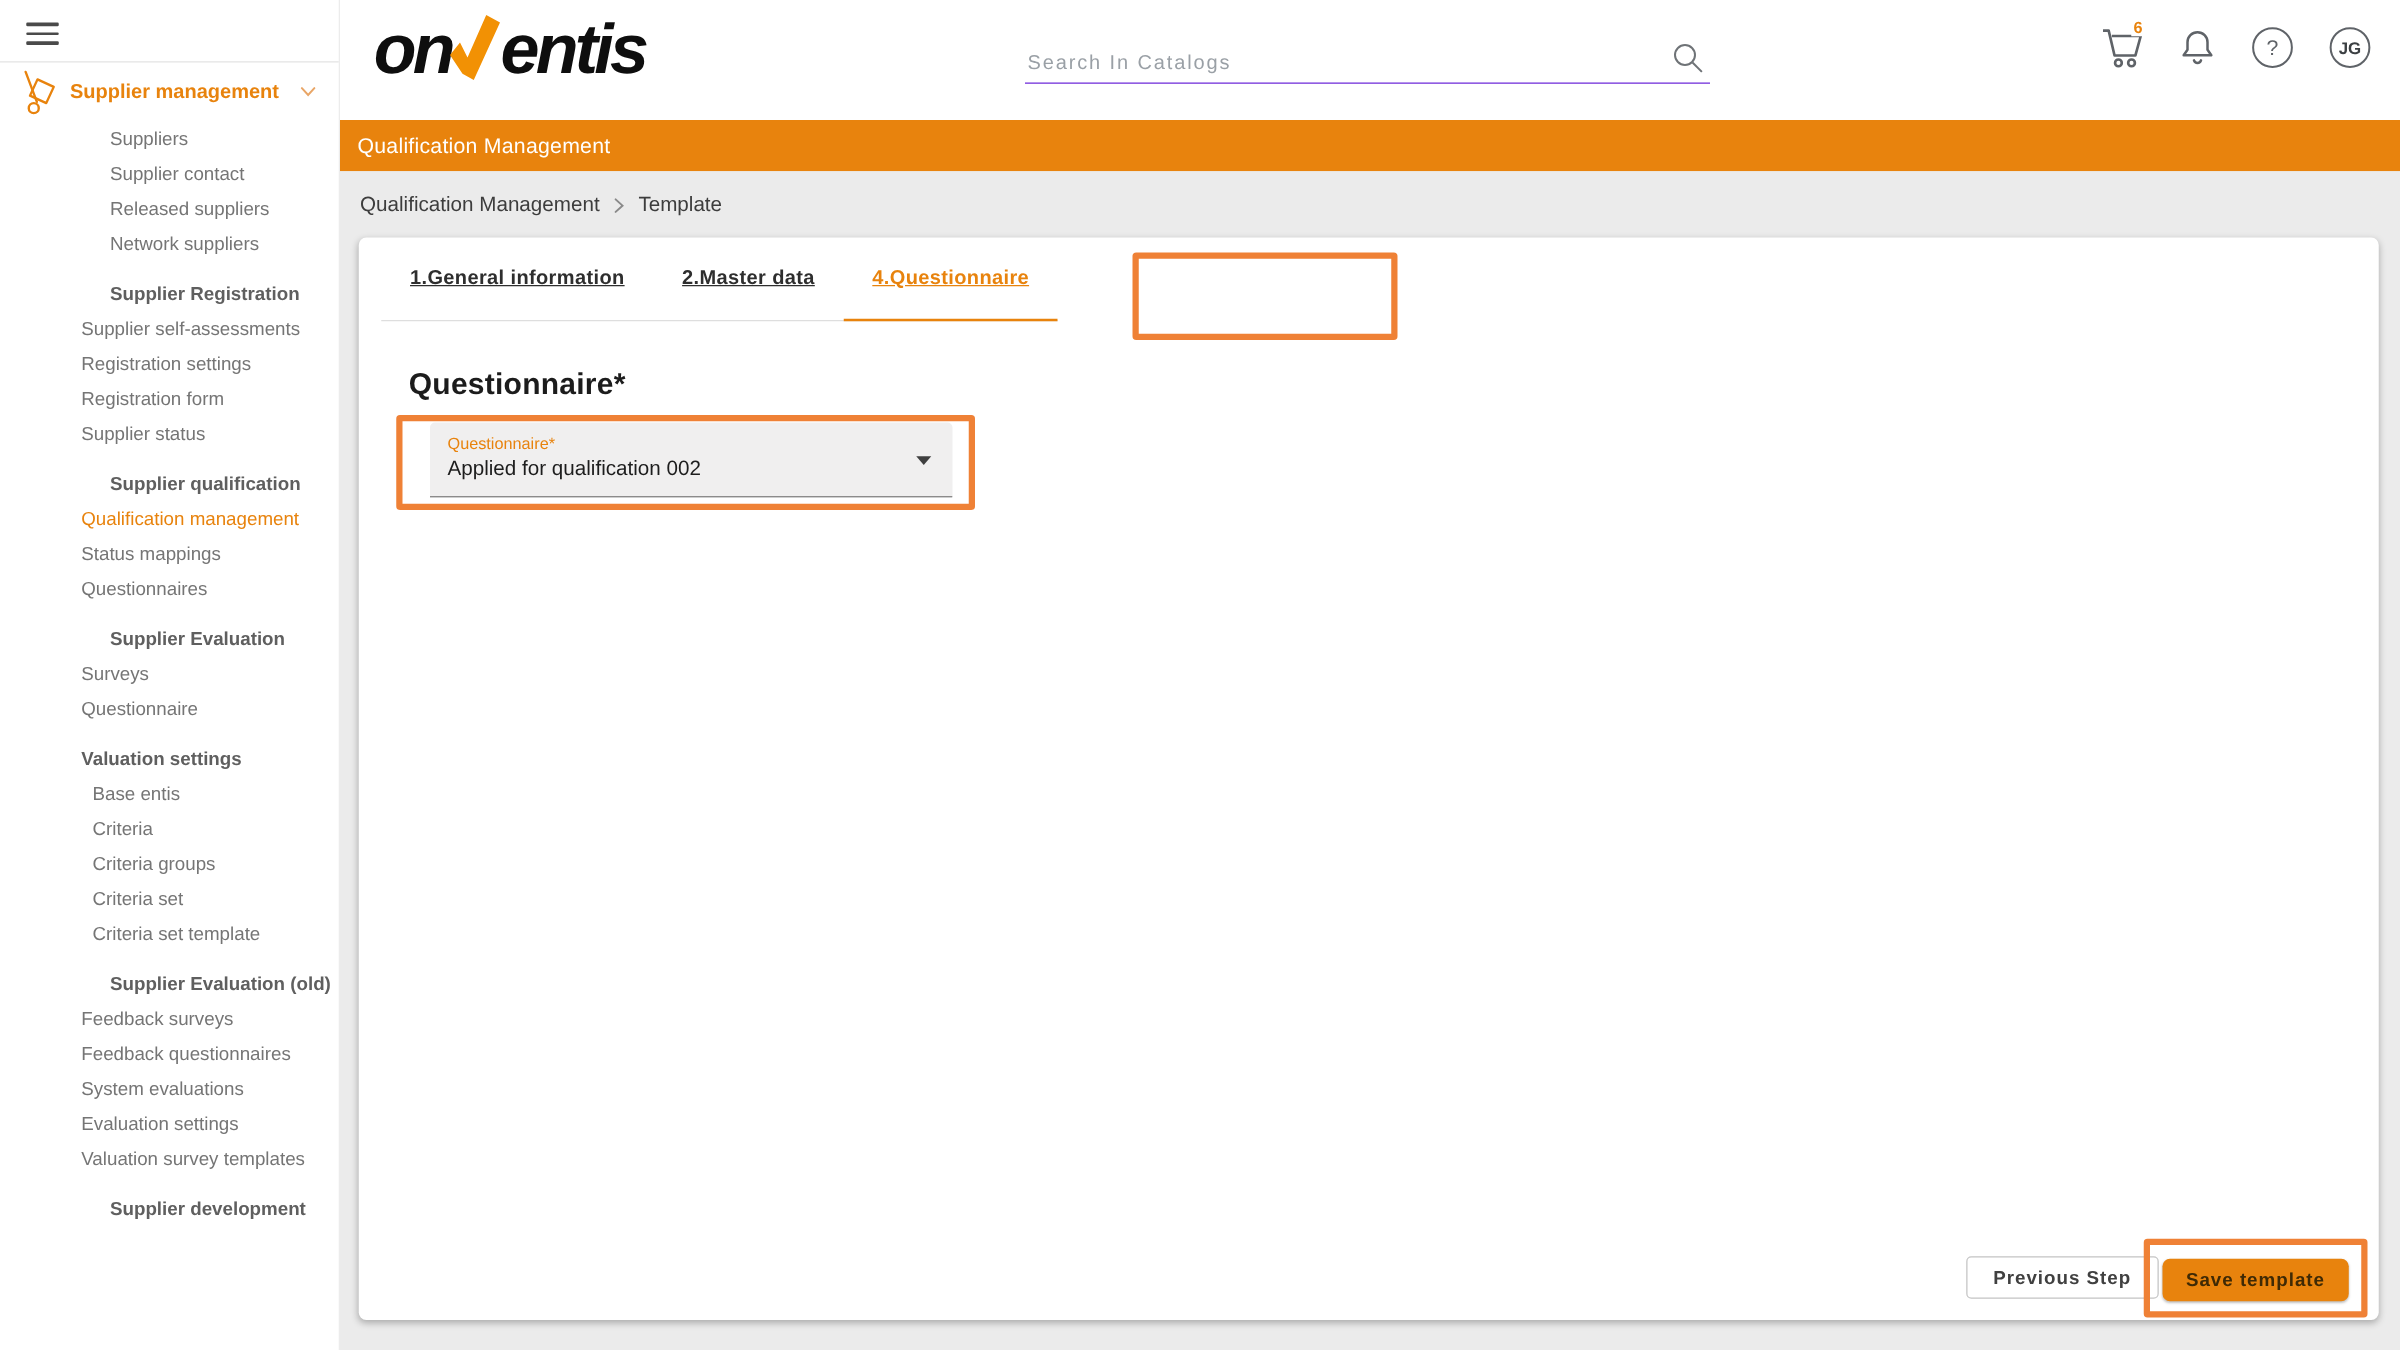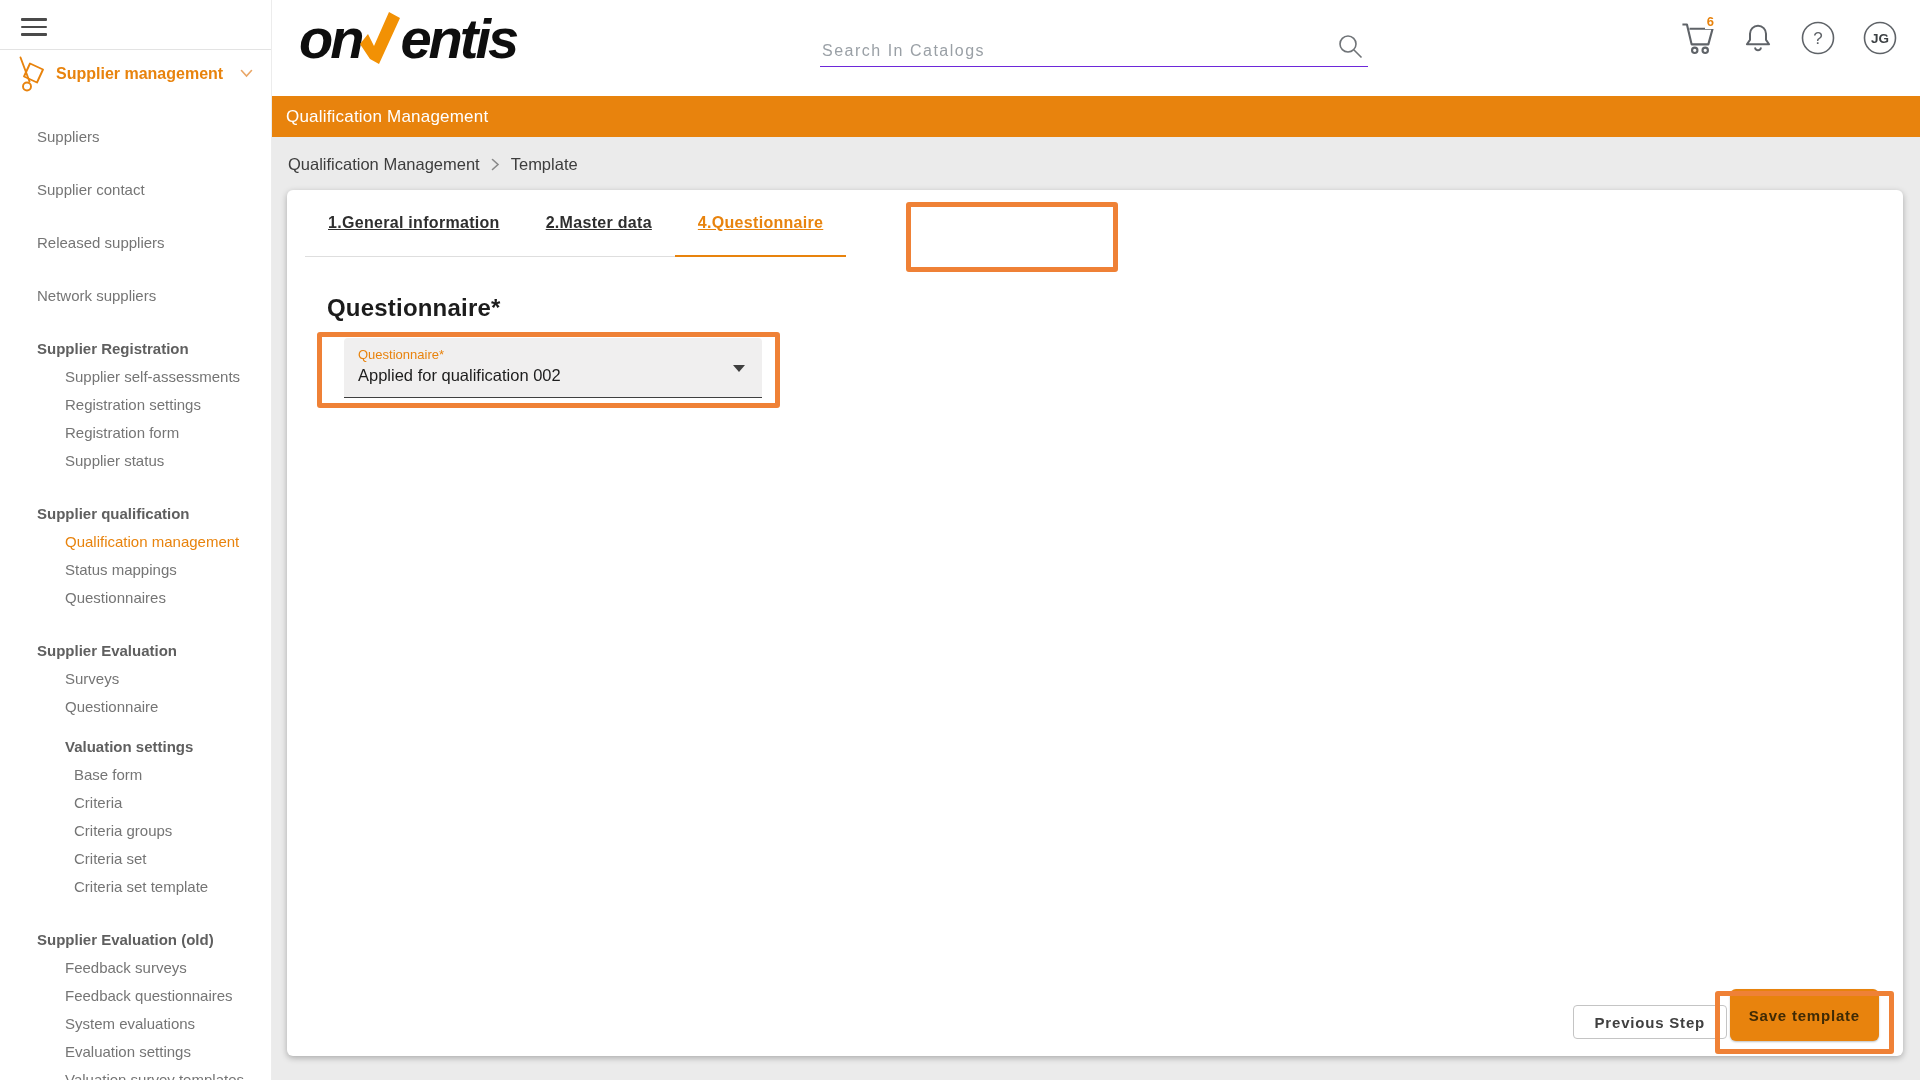--- a/index.html
+++ b/index.html
@@ -23,21 +23,21 @@
 
   .nav-root { display:flex; align-items:center; height:47px; padding-left:16px; cursor:pointer; }
   .nav-root .truck { width:34px; height:38px; margin-right:6px; flex:0 0 auto; }
   .nav-root .root-label { color:#e8830d; font-size:16px; font-weight:700; }
   .nav-root .chev { margin-left:auto; margin-right:18px; }
 
   .nav-item, .nav-header { height:28px; display:flex; align-items:center; font-size:15px; cursor:pointer; }
   .nav-header { color:#5f5f5f; font-weight:700; margin-top:12px; cursor:default; }
   .nav-item  { color:#757575; font-weight:400; }
   .nav-item.active { color:#e8830d; }
-  .ind0 { padding-left:37px;margin-top:25px; }
+  .ind0 { padding-left:88px; }
   .ind1 { padding-left:65px; }
   .ind2 { padding-left:74px; }
 
   
   .header { position:absolute; left:272px; top:0; width:1648px; height:96px; background:#ffffff; }
   .logo { position:absolute; left:27px; top:8px; display:flex; align-items:flex-end; cursor:pointer; }
   .logo .lt {
     font-size:56px; line-height:62px; font-weight:800; font-style:italic;
     letter-spacing:-3px; color:#0e0e0e;
   }
@@ -96,21 +96,21 @@
     position:absolute; right:17px; top:27px; width:0; height:0;
     border-left:6px solid transparent; border-right:6px solid transparent; border-top:7px solid #3f3f3f;
   }
 
   .btn { position:absolute; display:flex; align-items:center; font-weight:700; letter-spacing:.8px; font-size:15px; cursor:pointer; }
   .btn-prev {
     right:176px; bottom:17px; height:34px; padding:0 21px;
     background:#ffffff; border:1px solid #c4c4c4; border-radius:4px; color:#404040;
   }
   .btn-save {
-    right:24px; bottom:15px; height:52px; padding:0 19px;
+    right:24px; bottom:15px; height:34px; padding:0 19px;
     background:#e8830d; border:none; border-radius:6px; color:#3f2a05;
     box-shadow:0 1px 2px rgba(0,0,0,.25);
   }
 
   
   .annotation { position:absolute; border:5px solid #ef8136; border-radius:3px; z-index:90; pointer-events:none; }
 </style>
 </head>
 <body>
 
@@ -145,21 +145,21 @@
       <div class="nav-item ind1">Registration form</div>
       <div class="nav-item ind1">Supplier status</div>
       <div class="nav-header ind0">Supplier qualification</div>
       <div class="nav-item ind1 active">Qualification management</div>
       <div class="nav-item ind1">Status mappings</div>
       <div class="nav-item ind1">Questionnaires</div>
       <div class="nav-header ind0">Supplier Evaluation</div>
       <div class="nav-item ind1">Surveys</div>
       <div class="nav-item ind1">Questionnaire</div>
       <div class="nav-header ind1">Valuation settings</div>
-      <div class="nav-item ind2">Base form</div>
+      <div class="nav-item ind2">Base entis</div>
       <div class="nav-item ind2">Criteria</div>
       <div class="nav-item ind2">Criteria groups</div>
       <div class="nav-item ind2">Criteria set</div>
       <div class="nav-item ind2">Criteria set template</div>
       <div class="nav-header ind0">Supplier Evaluation (old)</div>
       <div class="nav-item ind1">Feedback surveys</div>
       <div class="nav-item ind1">Feedback questionnaires</div>
       <div class="nav-item ind1">System evaluations</div>
       <div class="nav-item ind1">Evaluation settings</div>
       <div class="nav-item ind1">Valuation survey templates</div>

